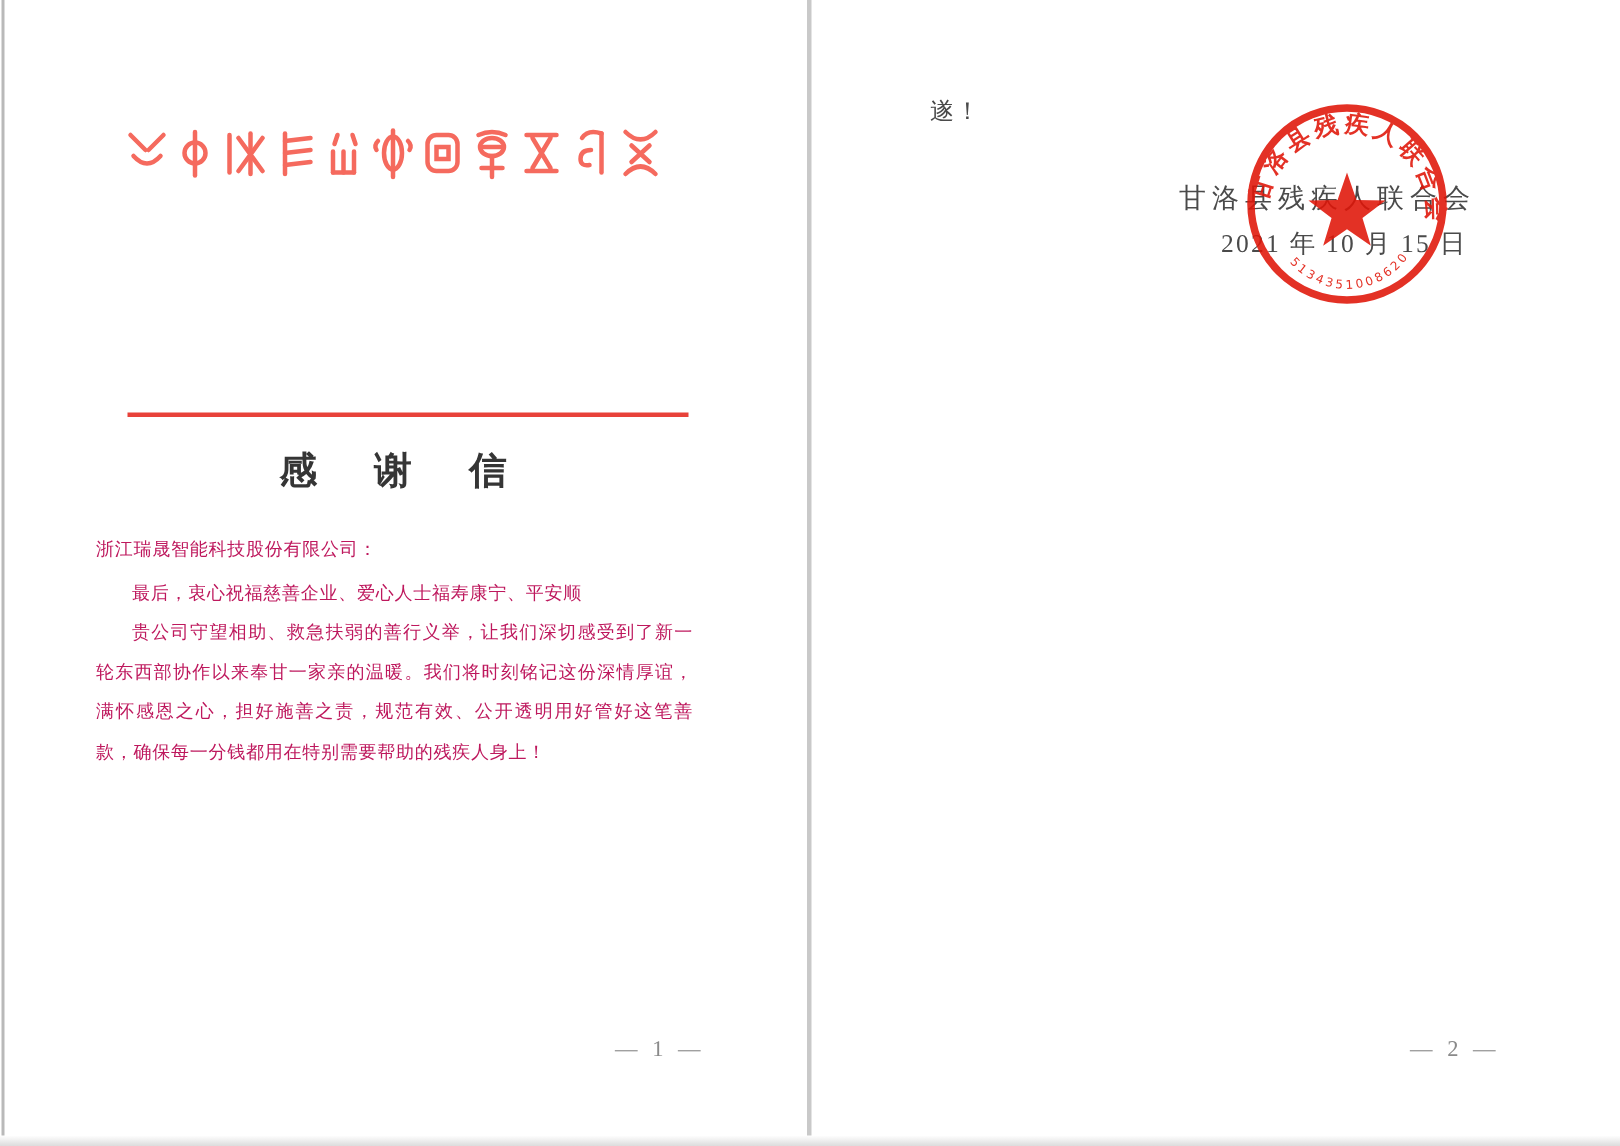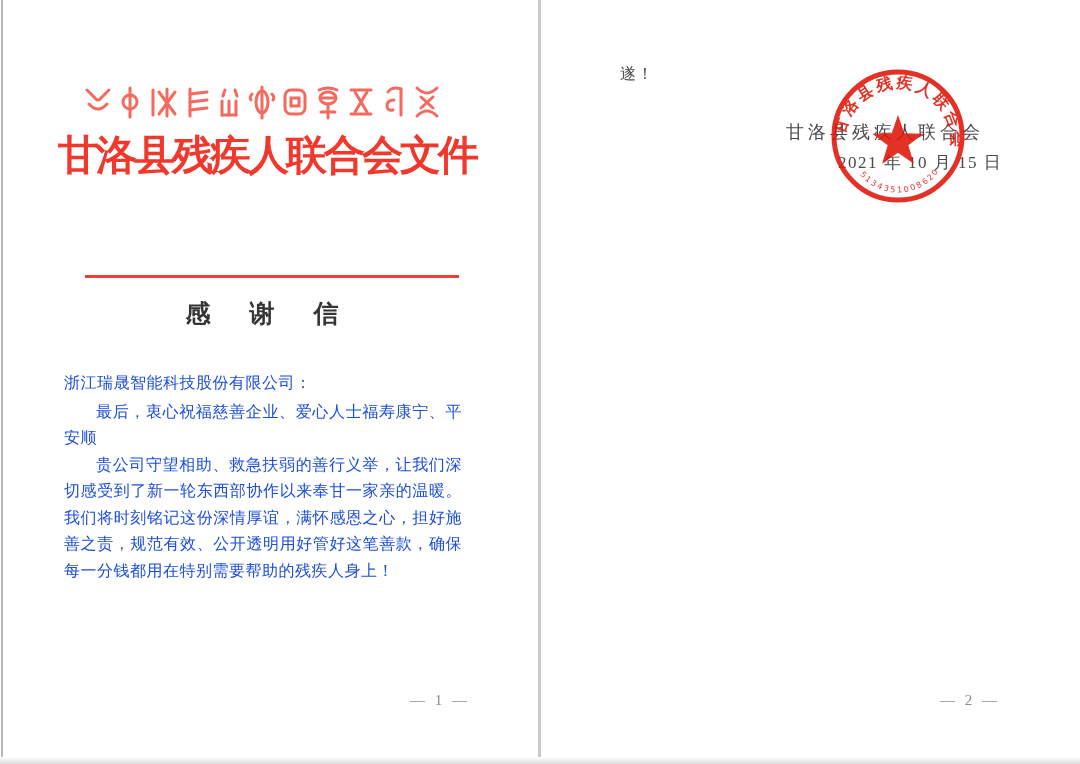--- a/index.html
+++ b/index.html
@@ -26,33 +26,33 @@
     font-size:41px;
     letter-spacing:-3px;
     color:#f0382c;
     transform:scaleX(1.0);
     white-space:nowrap;
   }
   .red-rule{position:absolute;left:23px;top:275px;width:374px;height:3px;background:#e8423a;}
   .letter-title{
     position:absolute;left:0;top:297px;width:400px;
     text-align:center;
-    font-family:Liberation Sans, sans-serif;
+    font-family:Liberation Serif, serif;
     font-weight:bold;
     font-size:25px;
     letter-spacing:16px;
     text-indent:16px;
     color:#353535;
   }
   .letter-body{
-    position:absolute;left:2px;top:370px;width:398px;
-    font-size:16px;
+    position:absolute;left:2px;top:353px;width:398px;
+    font-size:12px;
     line-height:26.5px;
     letter-spacing:0.5px;
-    color:#1d4ed8;
+    color:#be185d;
     text-align:justify;
   }
   .salutation{margin:0 0 2px 0;}
   .letter-body p{margin:0;text-indent:2em;}
   .page-number{
     position:absolute;top:692px;
     font-family:"Liberation Serif", serif;
     font-size:15px;color:#8a8a8a;letter-spacing:3px;white-space:nowrap;
   }
   .page1 .page-number{left:313px;width:130px;text-align:center;}
@@ -62,21 +62,21 @@
   .continuation{
     position:absolute;left:20px;top:64px;
     font-size:16px;color:#4a4a4a;letter-spacing:1px;
   }
   .signature{
     position:absolute;left:186px;top:120px;
     font-size:18px;color:#4a4a4a;letter-spacing:4px;white-space:nowrap;
   }
   .sign-date{
     position:absolute;left:214px;top:151px;
-    font-size:17px;color:#4a4a4a;letter-spacing:1.5px;white-space:nowrap;margin-left:24px;
+    font-size:17px;color:#4a4a4a;letter-spacing:1.5px;white-space:nowrap;
   }
   .seal{position:absolute;left:222px;top:62px;opacity:0.88;}
   .page2 .page-number{left:305px;width:130px;text-align:center;}
 </style>
 </head>
 <body>
 
 <div class="scan">
 
   <div class="page1">
@@ -141,21 +141,20 @@
           </g>
 
         <g transform="translate(330,0)">
             <path d="M6 4 Q16 14 26 4"></path>
             <path d="M6 32 Q16 22 26 32"></path>
             <path d="M10 13 L22 24 M22 13 L10 24"></path>
           </g>
       </svg>
     </div>
 
-    <div class="doc-title">甘洛县残疾人联合会文件</div>
 
     <div class="red-rule"></div>
 
     <div class="letter-title">感 谢 信</div>
 
     <div class="letter-body">
       <div class="salutation">浙江瑞晟智能科技股份有限公司：</div>
       <p>最后，衷心祝福慈善企业、爱心人士福寿康宁、平安顺</p>
       <p>贵公司守望相助、救急扶弱的善行义举，让我们深切感受到了新一轮东西部协作以来奉甘一家亲的温暖。我们将时刻铭记这份深情厚谊，满怀感恩之心，担好施善之责，规范有效、公开透明用好管好这笔善款，确保每一分钱都用在特别需要帮助的残疾人身上！</p>
     </div>

